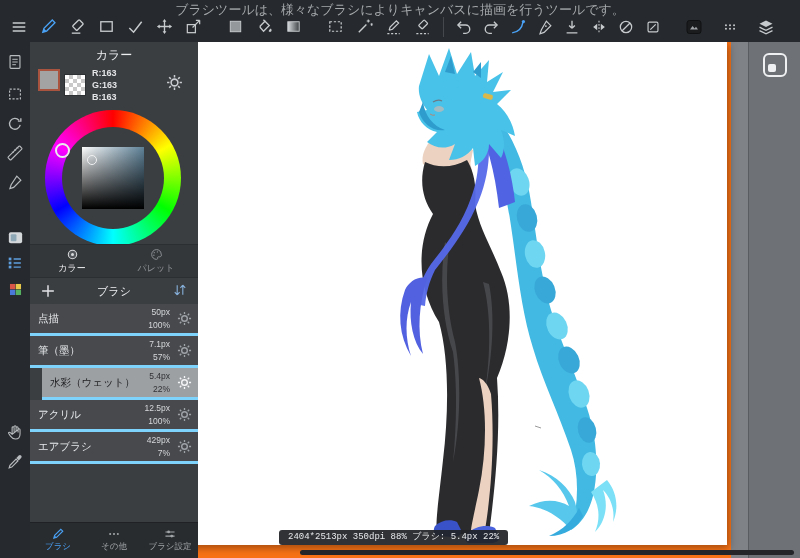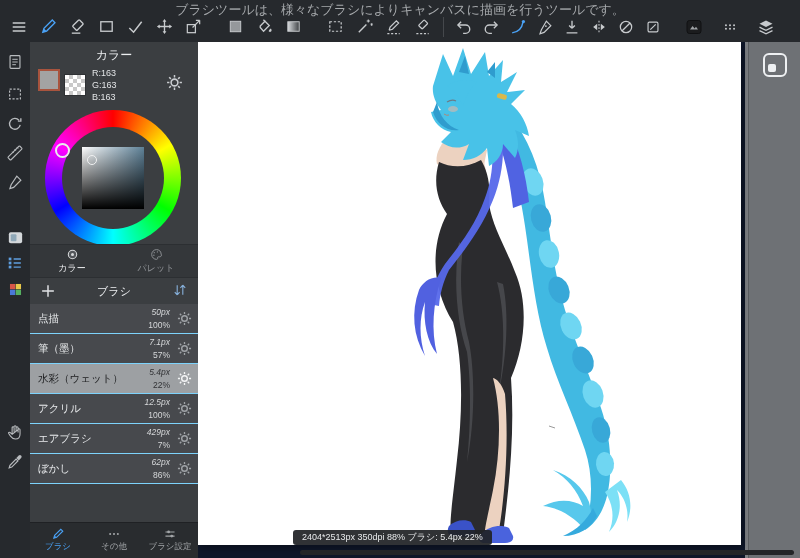--- a/index.html
+++ b/index.html
@@ -19,57 +19,57 @@
   
   .leftrail{position:absolute;left:0;top:42px;width:30px;height:516px;background:#26292d;z-index:25;}
   .rbtn{position:absolute;left:3px;width:24px;height:24px;display:flex;align-items:center;justify-content:center;color:#b8bbbe;cursor:pointer;}
   
   .panel{position:absolute;left:30px;top:42px;width:168px;height:516px;background:#3b3e41;z-index:20;}
   .color-title{position:absolute;top:0;left:0;right:0;height:24px;line-height:26px;text-align:center;font-size:12px;color:#eceef0;}
   .swatch-area{position:absolute;top:24px;left:0;right:0;height:42px;}
   .cur-swatch{position:absolute;left:8px;top:3px;width:22px;height:22px;background:#a3a3a3;border:2px solid #a8543e;box-sizing:border-box;cursor:pointer;}
   .alpha-swatch{position:absolute;left:34px;top:8px;width:20px;height:20px;cursor:pointer;
       background:repeating-conic-gradient(#c9c9c9 0% 25%, #ffffff 0% 50%);background-size:8px 8px;border:1px solid #2e3134;}
-  .rgb-block{position:absolute;left:62px;top:1px;font-size:9px;line-height:12px;color:#e2e4e6;}
+  .rgb-block{position:absolute;left:62px;top:1px;font-size:9px;line-height:12px;color:#e2e4e6;font-weight:bold;}
   .gear-color{position:absolute;right:14px;top:8px;width:18px;height:18px;color:#c9ccd0;cursor:pointer;}
   .wheel-area{position:absolute;top:66px;left:0;right:0;height:140px;}
   .hue-ring{position:absolute;left:15px;top:2px;width:136px;height:136px;border-radius:50%;cursor:pointer;
       background:conic-gradient(#f00,#ff0,#0f0,#0ff,#00f,#f0f,#f00);}
   .hue-ring::after{content:"";position:absolute;inset:17px;border-radius:50%;background:#3b3e41;}
   .sv-box{position:absolute;left:52px;top:39px;width:62px;height:62px;cursor:pointer;
       background:linear-gradient(to top,#000,rgba(0,0,0,0)),linear-gradient(to right,#fff,#5d8096);}
   .hue-dot{position:absolute;left:25px;top:35px;width:11px;height:11px;border:2px solid #e9ebed;border-radius:50%;}
   .sv-dot{position:absolute;left:57px;top:47px;width:8px;height:8px;border:1.5px solid #f0f1f2;border-radius:50%;}
   .panel-tabs{position:absolute;top:202px;left:0;right:0;height:34px;background:#34373a;display:flex;
       border-top:1px solid #2c2f32;border-bottom:1px solid #2c2f32;box-sizing:border-box;}
   .ptab{flex:1;text-align:center;padding-top:2px;cursor:pointer;color:#8d9094;}
   .ptab .picon{height:15px;display:flex;align-items:center;justify-content:center;}
   .ptab .plabel{font-size:9px;line-height:12px;}
   .ptab.active{color:#f2f3f5;}
   .brush-header{position:absolute;top:237px;left:0;right:0;height:25px;}
   .bplus{position:absolute;left:9px;top:3px;width:18px;height:18px;color:#e2e4e6;cursor:pointer;}
   .bh-title{text-align:center;line-height:25px;font-size:11px;color:#eceef0;}
   .bsort{position:absolute;right:8px;top:3px;width:18px;height:18px;color:#85aed8;cursor:pointer;}
   .brush-list{position:absolute;top:262px;left:0;right:0;}
-  .brush-row{position:relative;height:29px;background:#47494d;border-bottom:1px solid #7dd3fc;cursor:pointer;}
+  .brush-row{position:relative;height:29px;background:#47494d;border-bottom:3px solid #7dd3fc;cursor:pointer;}
   .bname{position:absolute;left:8px;top:50%;transform:translateY(-50%);font-size:10.5px;color:#e8eaec;}
-  .bsize{position:absolute;right:28px;top:3px;font-size:8.5px;color:#d6d8da;font-style:italic;}
+  .bsize{position:absolute;right:28px;top:3px;font-size:8.5px;color:#d6d8da;}
   .bop{position:absolute;right:28px;bottom:3px;font-size:8.5px;color:#d6d8da;}
   .bgear{position:absolute;right:5px;top:50%;transform:translateY(-50%);width:16px;height:16px;color:#9fa3a7;cursor:pointer;}
-  .brush-row.selected{background:#9da0a3;}
+  .brush-row.selected{background:#9da0a3;margin-left:12px;}
   .brush-row.selected .bname{color:#202123;}
   .brush-row.selected .bsize,.brush-row.selected .bop{color:#303134;}
   .brush-row.selected .bgear{color:#f4f5f6;}
   .bottom-tabs{position:absolute;bottom:0;left:0;right:0;height:36px;background:#292c2f;display:flex;border-top:1px solid #1f2124;box-sizing:border-box;}
   .btab{flex:1;text-align:center;padding-top:3px;color:#a2a5a8;cursor:pointer;}
   .btab .picon{height:15px;display:flex;align-items:center;justify-content:center;}
   .btab .plabel{font-size:8.5px;line-height:11px;}
   .btab.active{color:#4aa2f6;}
   
-  .canvas-area{position:absolute;left:193px;top:42px;width:552px;height:516px;background:#0f172a;z-index:5;}
+  .canvas-area{position:absolute;left:179px;top:42px;width:552px;height:516px;background:#f97316;z-index:5;font-family:Liberation Mono, monospace;}
   .canvas{position:absolute;left:4px;top:0;width:544px;height:503px;background:#ffffff;box-shadow:2px 3px 8px rgba(0,0,0,.35);cursor:crosshair;}
   .status-pill{position:absolute;left:100px;top:488px;height:15px;line-height:15px;padding:0 9px;background:rgba(32,34,38,.93);
       border-radius:3px;font-size:9px;color:#e8eaec;white-space:nowrap;z-index:12;}
   .home-bar{position:absolute;left:300px;top:550px;width:494px;height:5px;border-radius:3px;background:#232528;z-index:40;}
   
   .rightrail{position:absolute;left:748px;top:42px;width:52px;height:516px;background:#6e7175;border-left:1px solid #595c60;box-sizing:border-box;z-index:10;}
   .panel-toggle{position:absolute;left:14px;top:11px;width:24px;height:24px;border:2.5px solid #eef0f2;border-radius:6px;box-sizing:border-box;cursor:pointer;}
   .panel-toggle .inner{position:absolute;left:3px;bottom:3px;width:8px;height:8px;background:#eef0f2;border-radius:2px;}
   svg{display:block;}
 </style>
@@ -421,31 +421,20 @@
             <svg viewBox="0 0 16 16" width="15" height="15">
               <circle cx="8" cy="8" r="3" fill="none" stroke="currentColor" stroke-width="1.5"></circle>
               <path d="M8 1v2.2M8 12.8V15M1 8h2.2M12.8 8H15M3 3l1.6 1.6M11.4 11.4L13 13M13 3l-1.6 1.6M4.6 11.4L3 13" stroke="currentColor" stroke-width="1.4"></path>
             </svg>
           </span>
       </div>
       <div class="brush-row">
         <span class="bname">エアブラシ</span>
         <span class="bsize">429px</span>
         <span class="bop">7%</span>
-        <span class="bgear">
-            <svg viewBox="0 0 16 16" width="15" height="15">
-              <circle cx="8" cy="8" r="3" fill="none" stroke="currentColor" stroke-width="1.5"></circle>
-              <path d="M8 1v2.2M8 12.8V15M1 8h2.2M12.8 8H15M3 3l1.6 1.6M11.4 11.4L13 13M13 3l-1.6 1.6M4.6 11.4L3 13" stroke="currentColor" stroke-width="1.4"></path>
-            </svg>
-          </span>
-      </div>
-      <div class="brush-row">
-        <span class="bname">ぼかし</span>
-        <span class="bsize">62px</span>
-        <span class="bop">86%</span>
         <span class="bgear">
             <svg viewBox="0 0 16 16" width="15" height="15">
               <circle cx="8" cy="8" r="3" fill="none" stroke="currentColor" stroke-width="1.5"></circle>
               <path d="M8 1v2.2M8 12.8V15M1 8h2.2M12.8 8H15M3 3l1.6 1.6M11.4 11.4L13 13M13 3l-1.6 1.6M4.6 11.4L3 13" stroke="currentColor" stroke-width="1.4"></path>
             </svg>
           </span>
       </div>
     </div>
 
     <div class="bottom-tabs">

